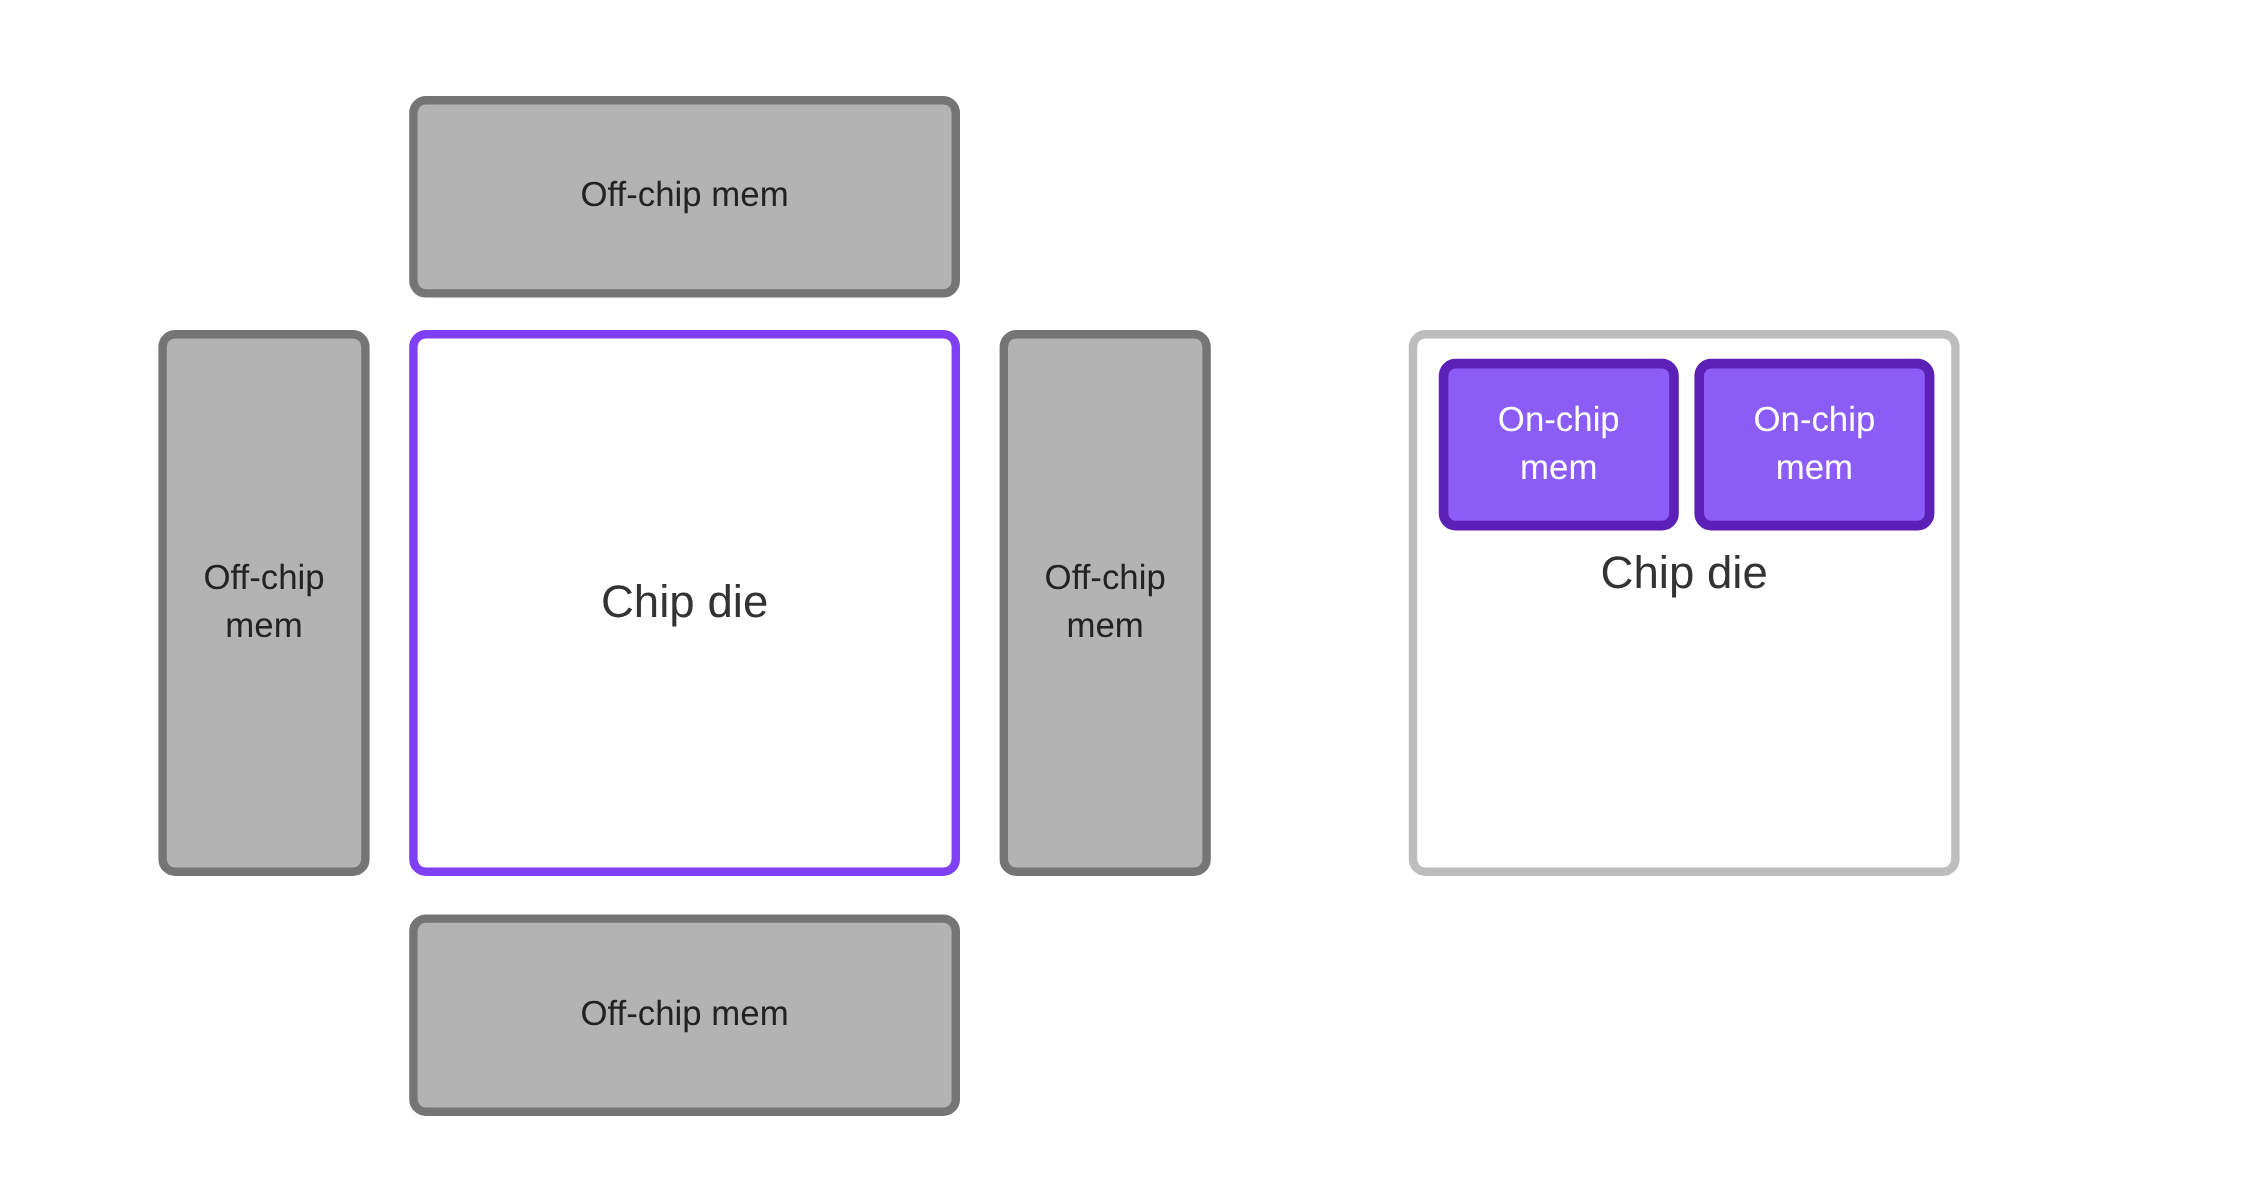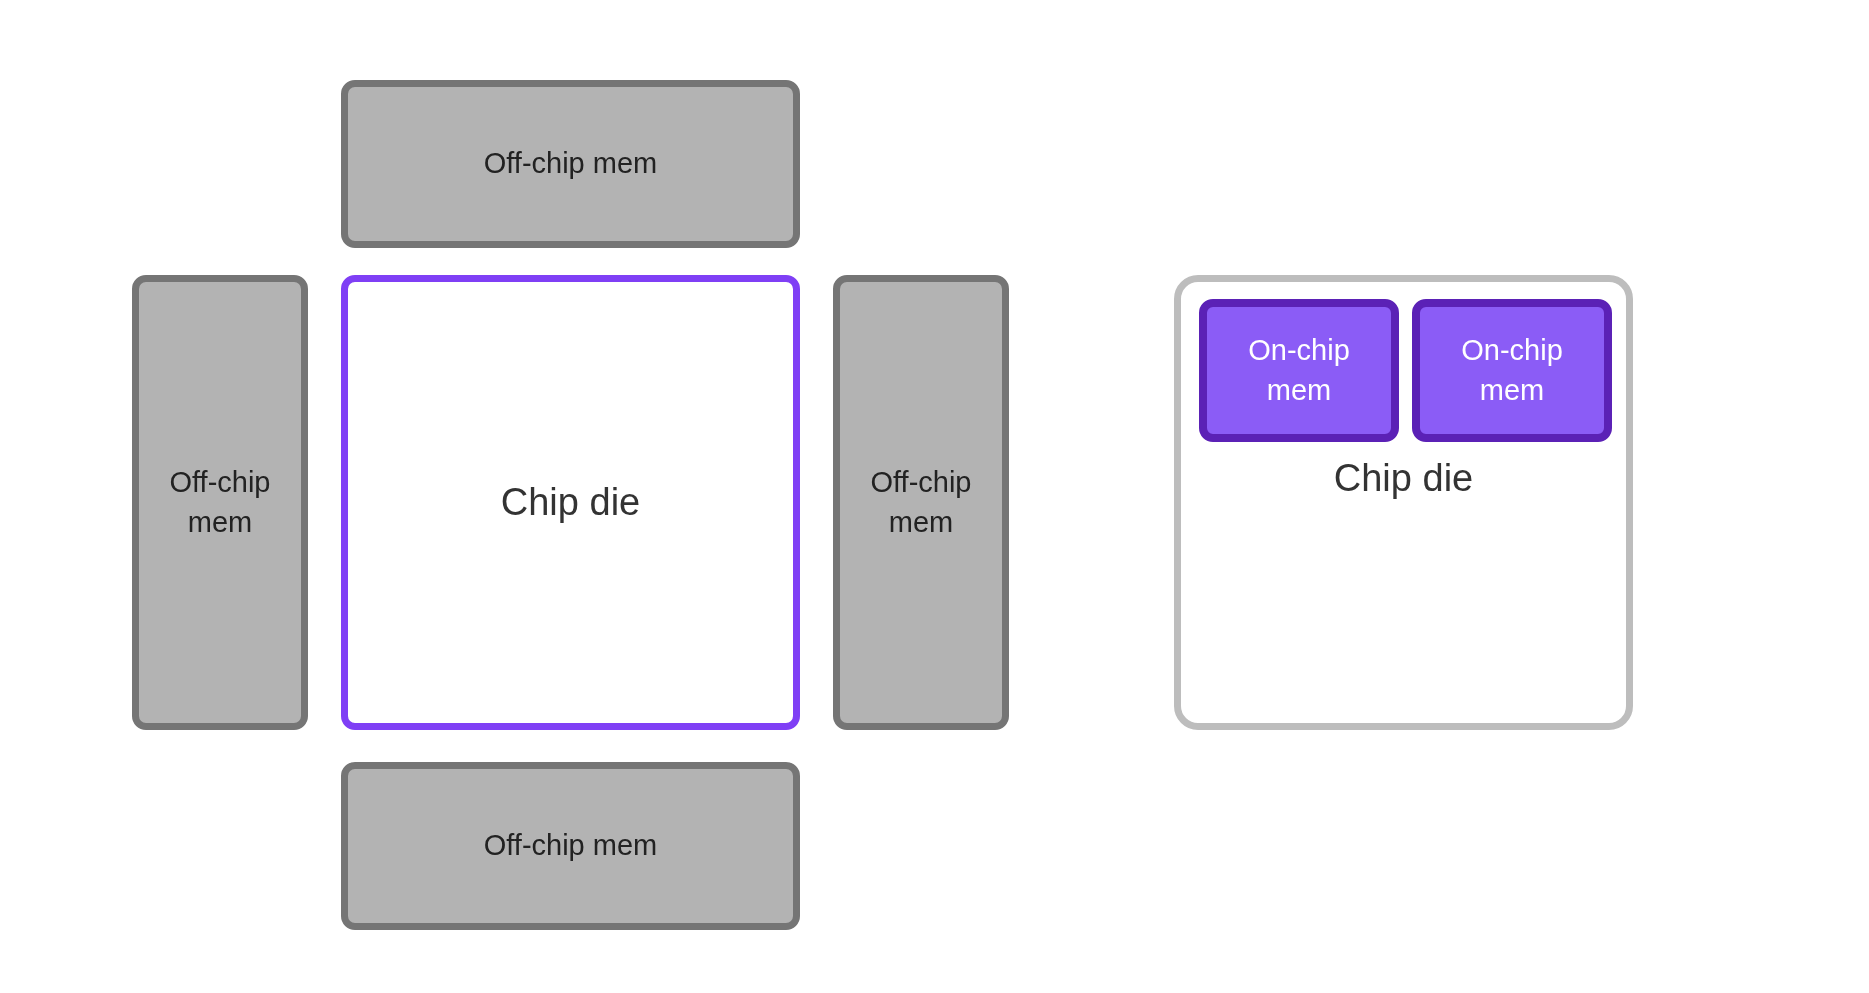--- a/index.html
+++ b/index.html
@@ -51,21 +51,21 @@
     border-radius: 14px;
     color: #333333;
     font-size: 38px;
     font-weight: 400;
   }
 
   
   .chipdie-gray {
     background: #ffffff;
     border: 7px solid #bdbdbd;
-    border-radius: 24px;
+    border-radius: 14px;
     display: block;
   }
   .chipdie-gray .die-title {
     position: absolute;
     left: 0;
     right: 0;
     top: 175px;
     text-align: center;
     color: #333333;
     font-size: 38px;

